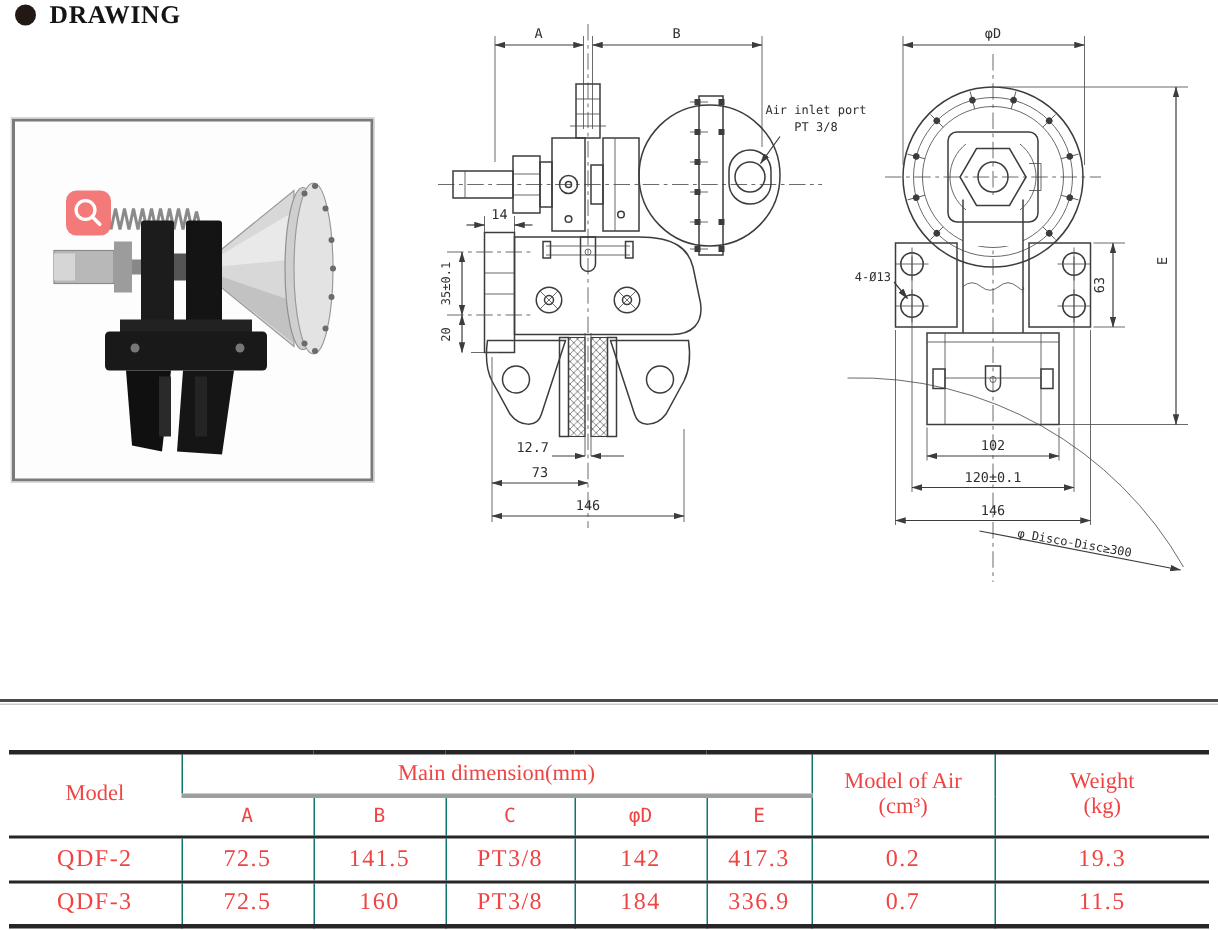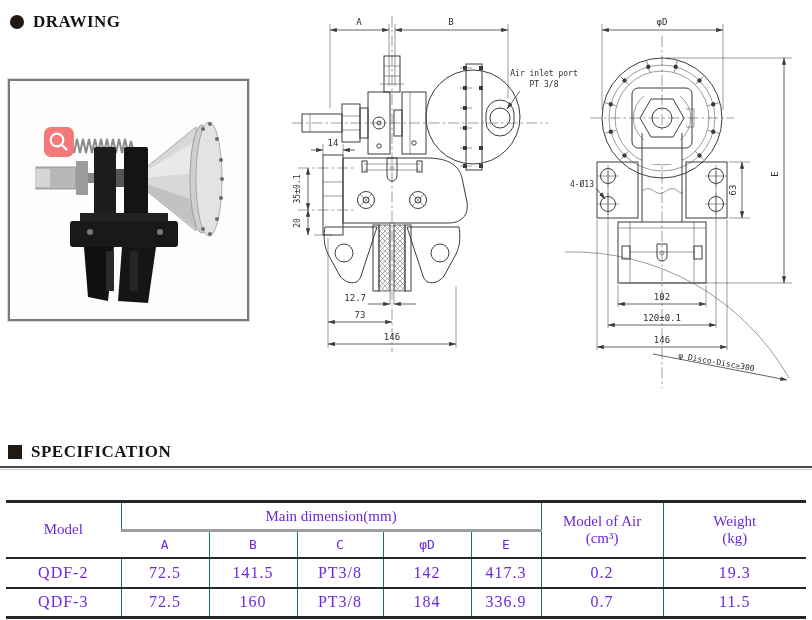--- a/index.html
+++ b/index.html
@@ -1,35 +1,35 @@
 <!DOCTYPE html>
 <html><head>
 <meta charset="utf-8">
 <style>
   html,body{margin:0;padding:0;background:#fff}
   body{width:812px;height:620px;position:relative;overflow:hidden;font-family:"Liberation Serif",serif}
   .page{position:absolute;inset:0;background:#fff}
 
   .sec-title{position:absolute;display:flex;align-items:center;gap:9px;color:#141414;
              font-weight:bold;font-size:17px;letter-spacing:.5px;font-family:"Liberation Serif",serif}
-  .drawing-title{left:10px;top:12px}
+  .drawing-title{left:10px;top:0}
   .spec-title{left:8px;top:442px}
   .bullet-circle{width:14px;height:14px;border-radius:50%;background:#221914;flex:0 0 auto}
   .bullet-square{width:14px;height:14px;background:#221914;flex:0 0 auto}
 
   .photo-frame{position:absolute;left:8px;top:79px;width:237px;height:238px;
                border:2px solid #7a7a7a;outline:1px solid #d9d9d9;background:#fdfdfd}
 
   .drawings{position:absolute;left:280px;top:6px}
 
   .spec-rule{position:absolute;left:0;top:466px;width:812px;height:2px;background:#4a4a4a}
   .spec-rule2{position:absolute;left:0;top:469px;width:812px;height:1px;background:#c9c9c9}
 
   .spec-table{position:absolute;left:6px;top:500px;width:800px;border-collapse:collapse;
-              table-layout:fixed;text-align:center;color:#6d28d9;
+              table-layout:fixed;text-align:center;color:#ef4444;
               border-top:3px solid #262626;border-bottom:3px solid #262626}
   .spec-table th,.spec-table td{border-left:1px solid #0f766e;padding:0;font-weight:normal;vertical-align:middle}
   .spec-table th:first-child,.spec-table td:first-child{border-left:none}
   .hdr{font-family:"Liberation Serif",serif;font-size:15px}
   tr.r1{height:29px} tr.r2{height:27px} tr.rd{height:30px}
   tr.sub th{border-top:3px solid #9e9e9e;font-family:"DejaVu Sans Mono",monospace;font-size:13px}
   tr.rd td{border-top:2px solid #262626;font-family:Liberation Serif, serif;font-size:16px;letter-spacing:1px}
 
   
   .ln{fill:none;stroke:#3c3c3c;stroke-width:1}
@@ -351,24 +351,20 @@
       <line class="thin" x1="447" y1="214" x2="447" y2="344"></line>
       <line class="dim" x1="317" y1="341" x2="447" y2="341"></line>
       <text class="dtext" x="382" y="337" text-anchor="middle">146</text>
 
       <path class="thin" d="M285,246 A250,250 0 0 1 509,372"></path>
       <line class="leader" x1="373" y1="348" x2="507" y2="374"></line>
       <text class="dtext8" transform="translate(398,352) rotate(10)">φ Disco-Disc≥300</text>
     </g>
   </svg>
 
-  <div class="sec-title spec-title">
-    <span class="bullet-square"></span>
-    <span>SPECIFICATION</span>
-  </div>
   <div class="spec-rule"></div>
   <div class="spec-rule2"></div>
 
   <table class="spec-table">
     <colgroup>
       <col style="width:115px">
         <col style="width:88px">
         <col style="width:88px">
         <col style="width:86px">
       <col style="width:88px">

